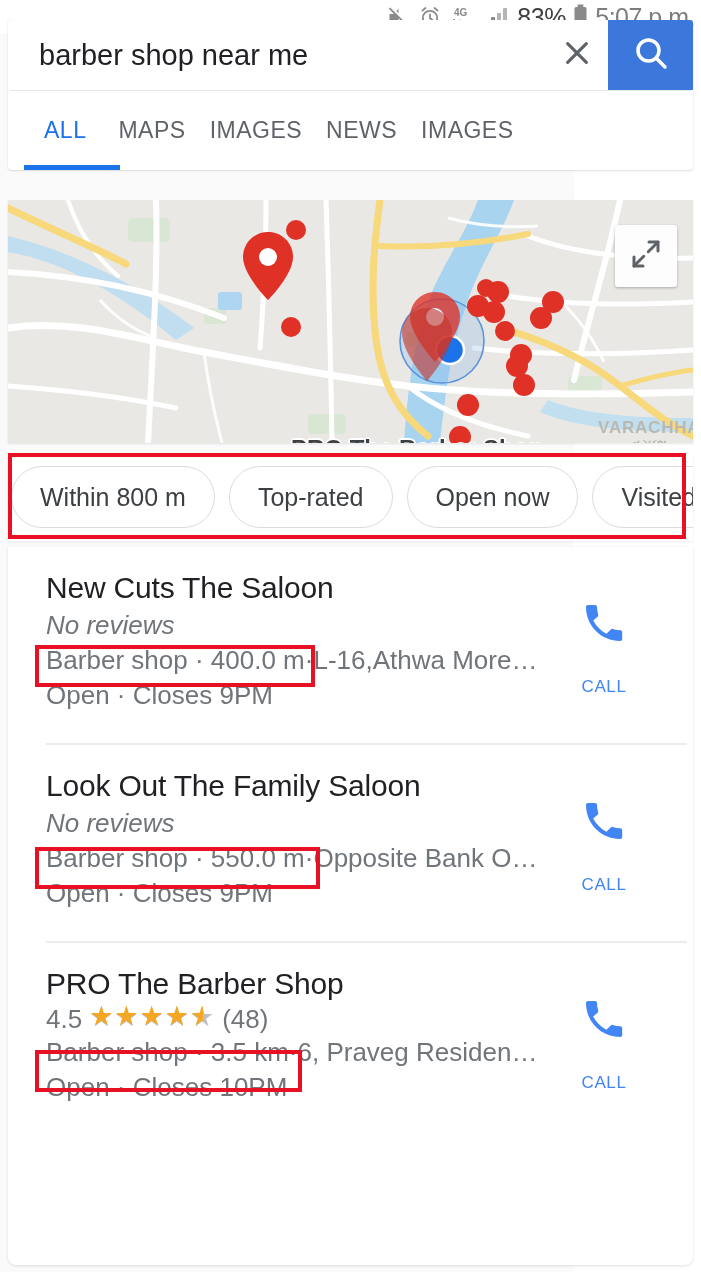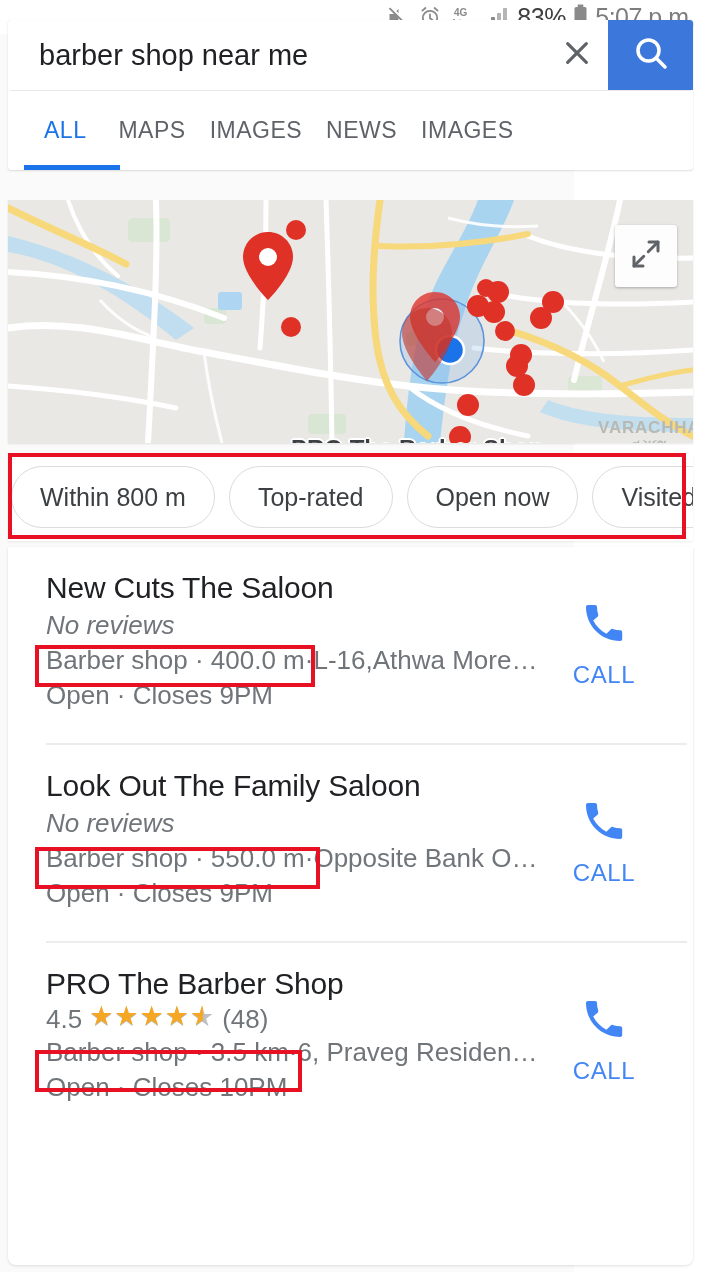--- a/index.html
+++ b/index.html
@@ -124,21 +124,21 @@
   .stars-fg {
     color: #f5a623; position: absolute; left: 0; top: 0; overflow: hidden;
   }
   .meta-line { font-size: 26px; color: #70757a; line-height: 1.34; display: flex; align-items: baseline; }
   .meta-box { position: relative; display: inline-block; }
   .hours-line { font-size: 26px; color: #70757a; line-height: 1.34; }
   .call {
     position: absolute; right: 46px; top: 52px; width: 86px;
     display: flex; flex-direction: column; align-items: center; cursor: pointer;
   }
-  .call-label { font-size: 24px; color: #4285f4; letter-spacing: .6px; margin-top: 10px; }
+  .call-label { font-size: 17px; color: #4285f4; letter-spacing: .6px; margin-top: 26px; }
   .divider { height: 2px; background: #ececec; margin-left: 38px; margin-right: 6px; }
 
   
   .annot { position: absolute; border: 4px solid #e81123; pointer-events: none; }
   .annot-chips { left: 8px;  top: 453px; width: 678px; height: 86px; }
   .annot-m1 { left: 35px; top: 645px;  width: 280px; height: 42px; }
   .annot-m2 { left: 35px; top: 847px;  width: 285px; height: 42px; }
   .annot-m3 { left: 35px; top: 1050px; width: 267px; height: 42px; }
 
   

